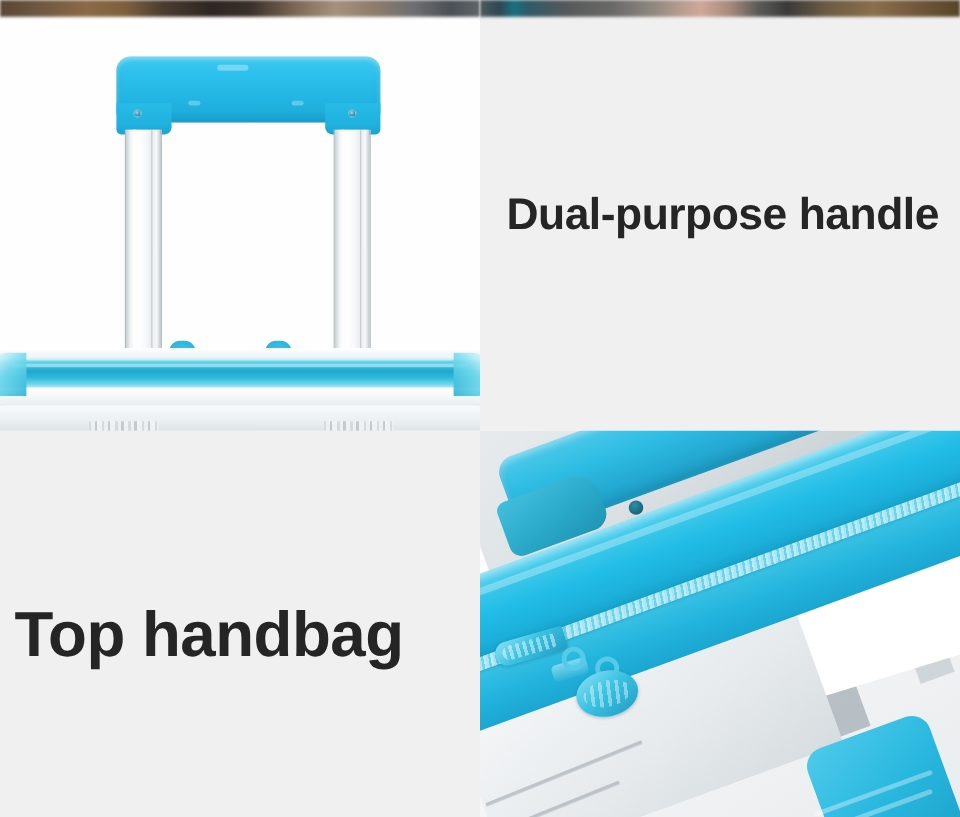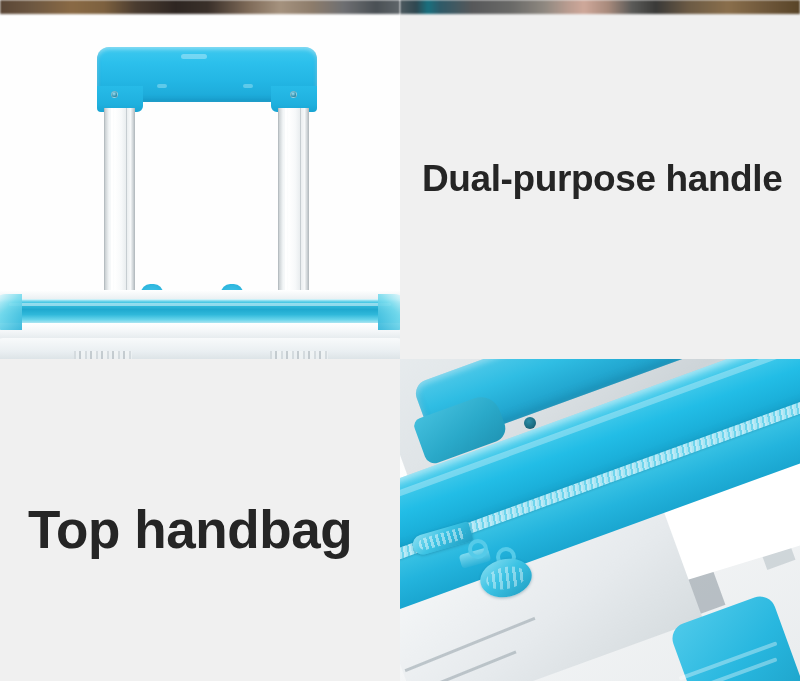--- a/index.html
+++ b/index.html
@@ -24,21 +24,21 @@
     display:flex; align-items:center;
   }
   .caption-text{
     color:#252525;
     font-weight:bold;
     letter-spacing:-0.4px;
     white-space:nowrap;
     line-height:1.05;
   }
   .cap-handle .caption-text{ font-size:37px; padding-left:22px; }
-  .cap-handbag .caption-text{ font-size:53px; padding-left:28px; }
+  .cap-handbag .caption-text{ font-size:53px; padding-left:12px; }
   .cap-handbag{ align-items:flex-start; padding-top:143px; }
 
   
   .top-strip{
     position:absolute; top:0; left:0; width:100%; height:14px; z-index:5;
   }
   .strip-left{
     background:linear-gradient(90deg,
       #5a4636 0%, #6d5741 8%, #8a6a45 18%, #7d613f 26%,
       #4a3c30 34%, #2e2622 44%, #3a302a 52%,

